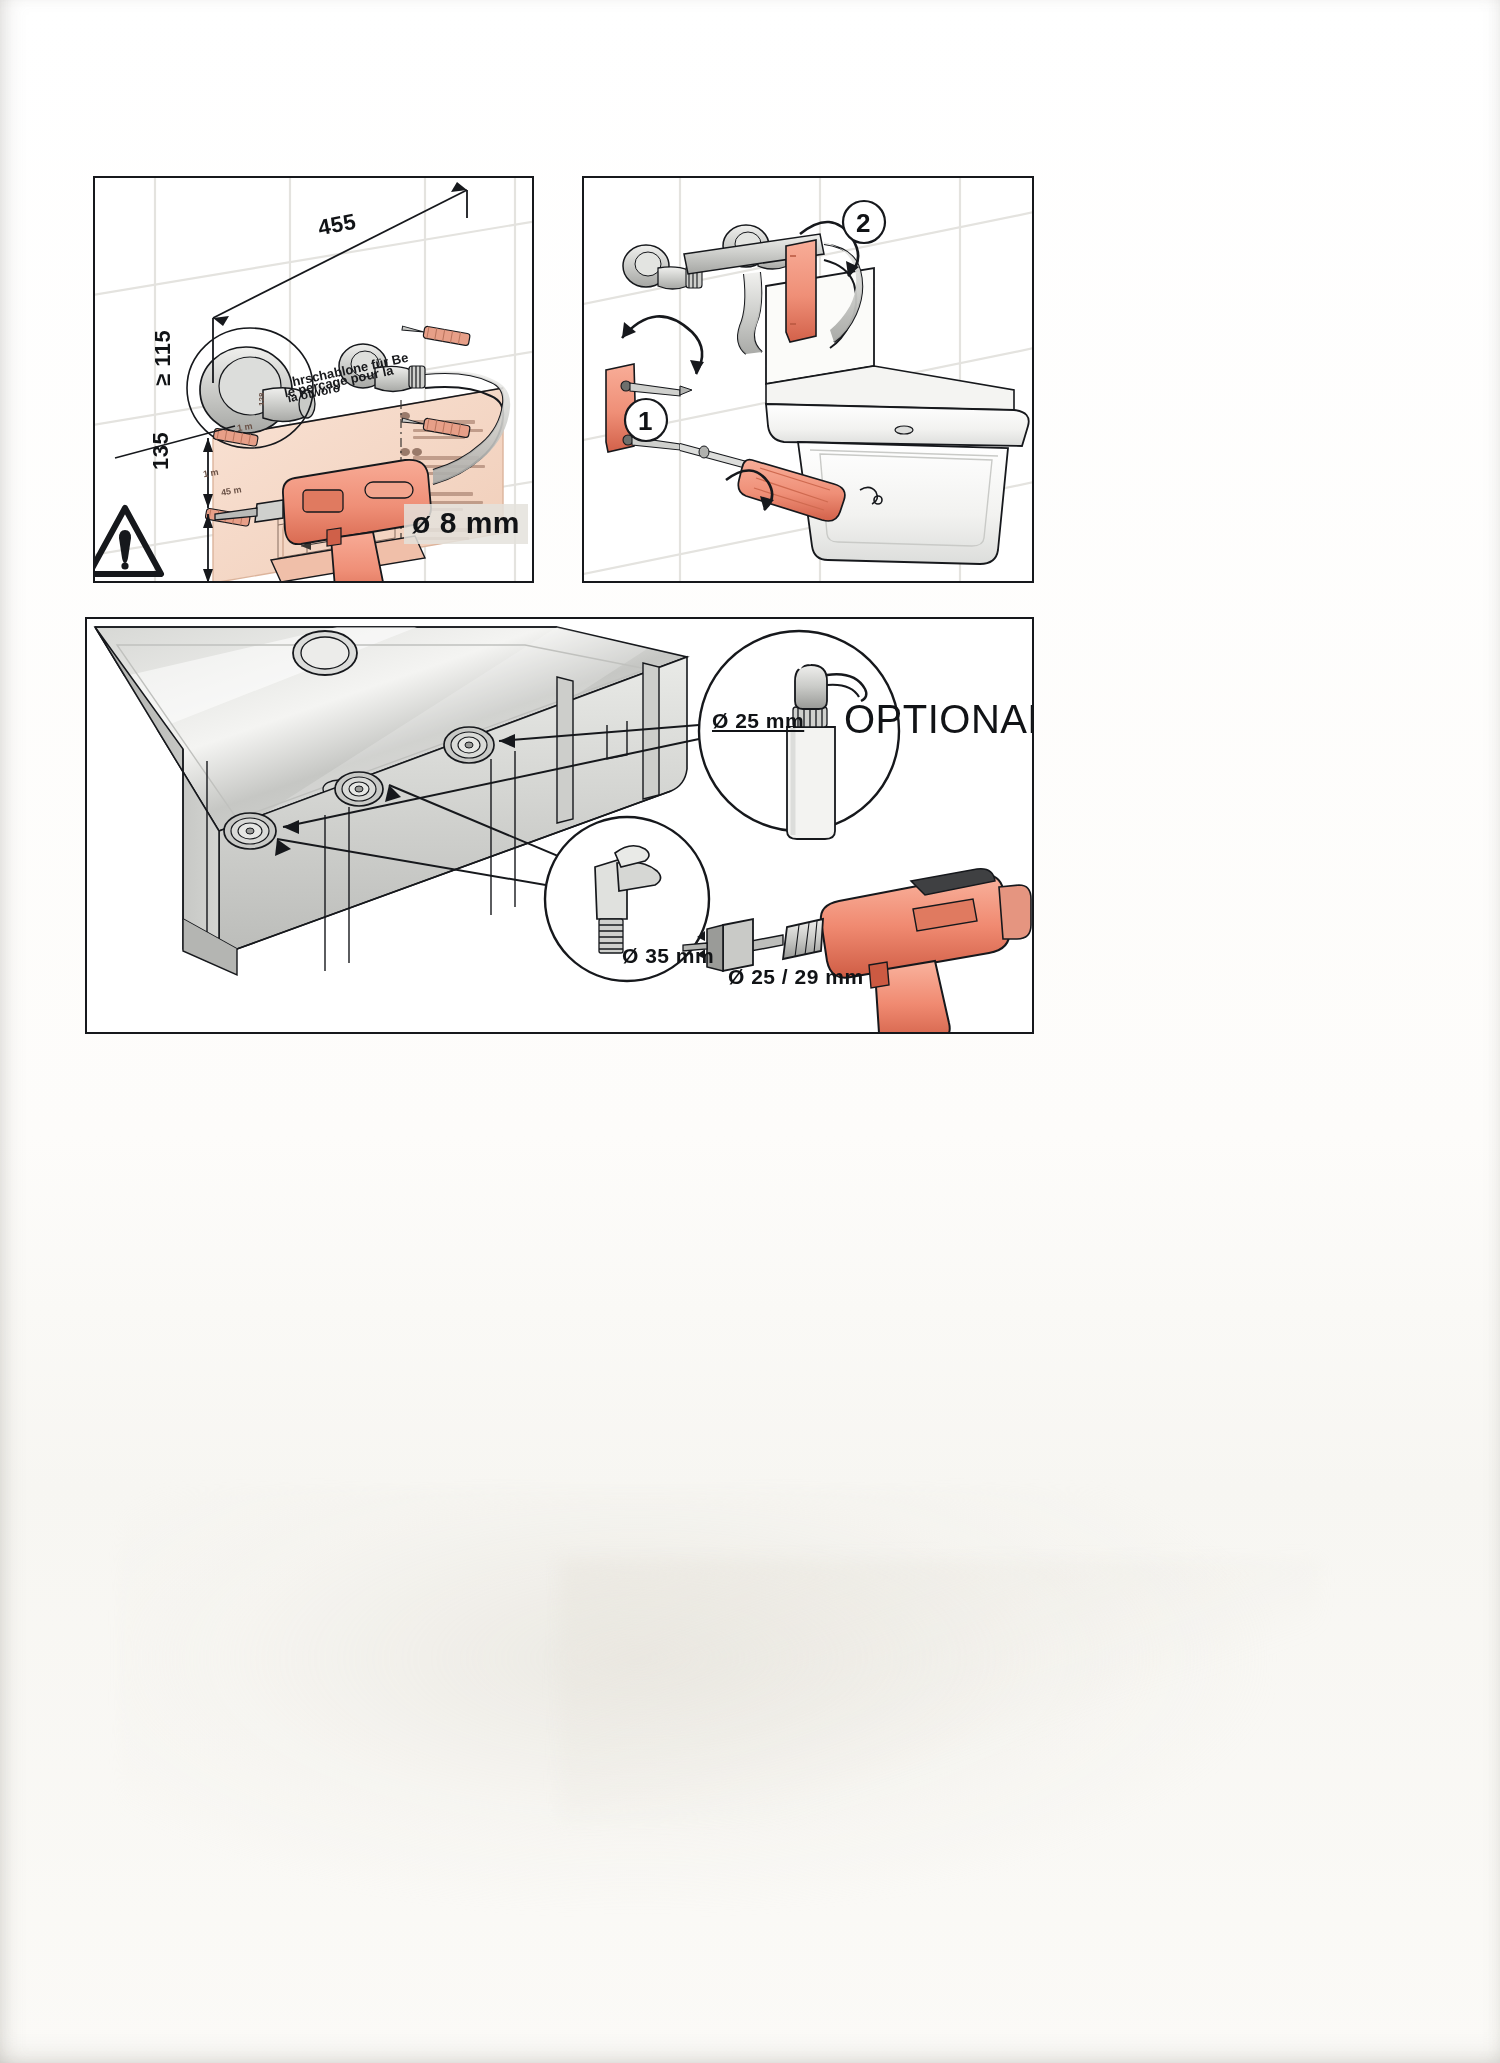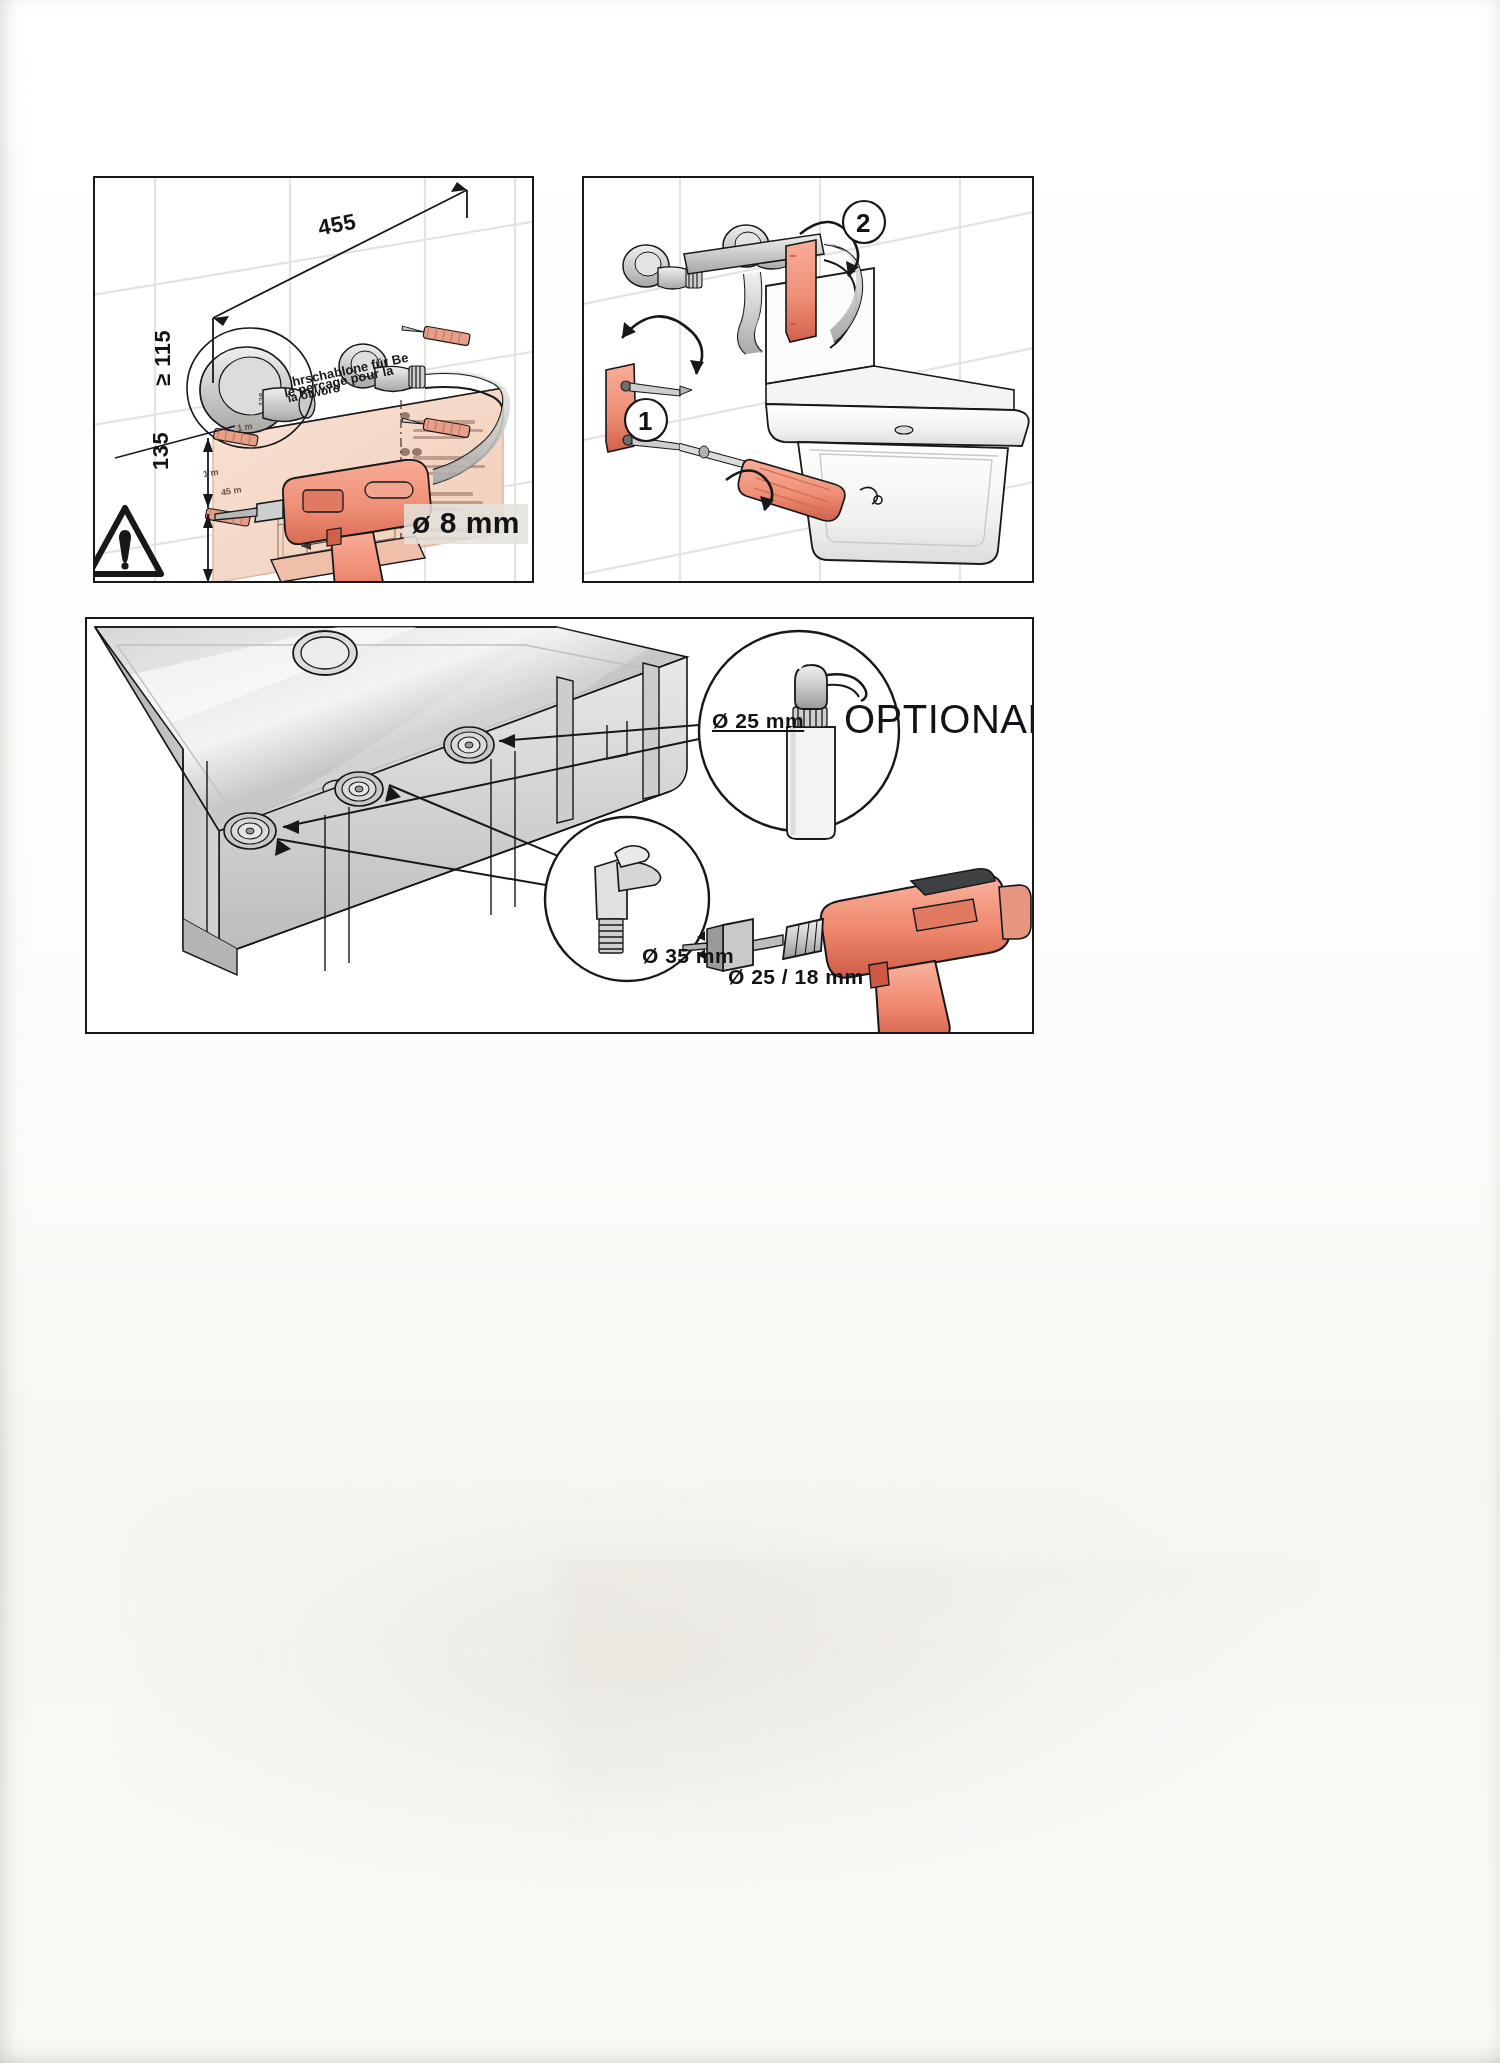--- a/index.html
+++ b/index.html
@@ -530,22 +530,22 @@
       <path d="M788,352 L848,342 L862,404 Q866,420 848,423 L814,428 Q796,430 792,414 Z" fill="url(#p3orange)" stroke="#16181c" stroke-width="2"></path>
 
       <path d="M782,346 L800,343 L802,366 L784,369 Z" fill="#cc5a42" stroke="#16181c" stroke-width="1.4"></path>
 
       <path d="M836,424 q-6,22 2,36" fill="none" stroke="#16181c" stroke-width="3"></path>
     </g>
   </svg>
 
   <div class="lab lab-25mm" style="position:absolute;left:625px;top:90px;font-size:21px;text-decoration:underline;">Ø 25 mm</div>
   <div class="lab lab-optional" style="position:absolute;left:757px;top:78px;font-size:40px;font-weight:normal;">OPTIONAL</div>
-  <div class="lab lab-35mm" style="position:absolute;left:535px;top:325px;font-size:21px;margin-left:20px;">Ø 35 mm</div>
-  <div class="lab lab-2535mm" style="position:absolute;left:641px;top:346px;font-size:21px;">Ø 25 / 18 mm</div>
+  <div class="lab lab-35mm" style="position:absolute;left:535px;top:325px;font-size:21px;">Ø 35 mm</div>
+  <div class="lab lab-2535mm" style="position:absolute;left:641px;top:346px;font-size:21px;">Ø 25 / 29 mm</div>
 </div>
 
 <div class="lab lab-455">455</div>
 <div class="lab lab-115">≥ 115</div>
 <div class="lab lab-135">135</div>
 <div class="lab lab-8mm">ø 8 mm</div>
 
 <div class="scan-smudge"></div>
 <div class="scan-smudge2"></div>
 <div class="edge-shadow"></div>

